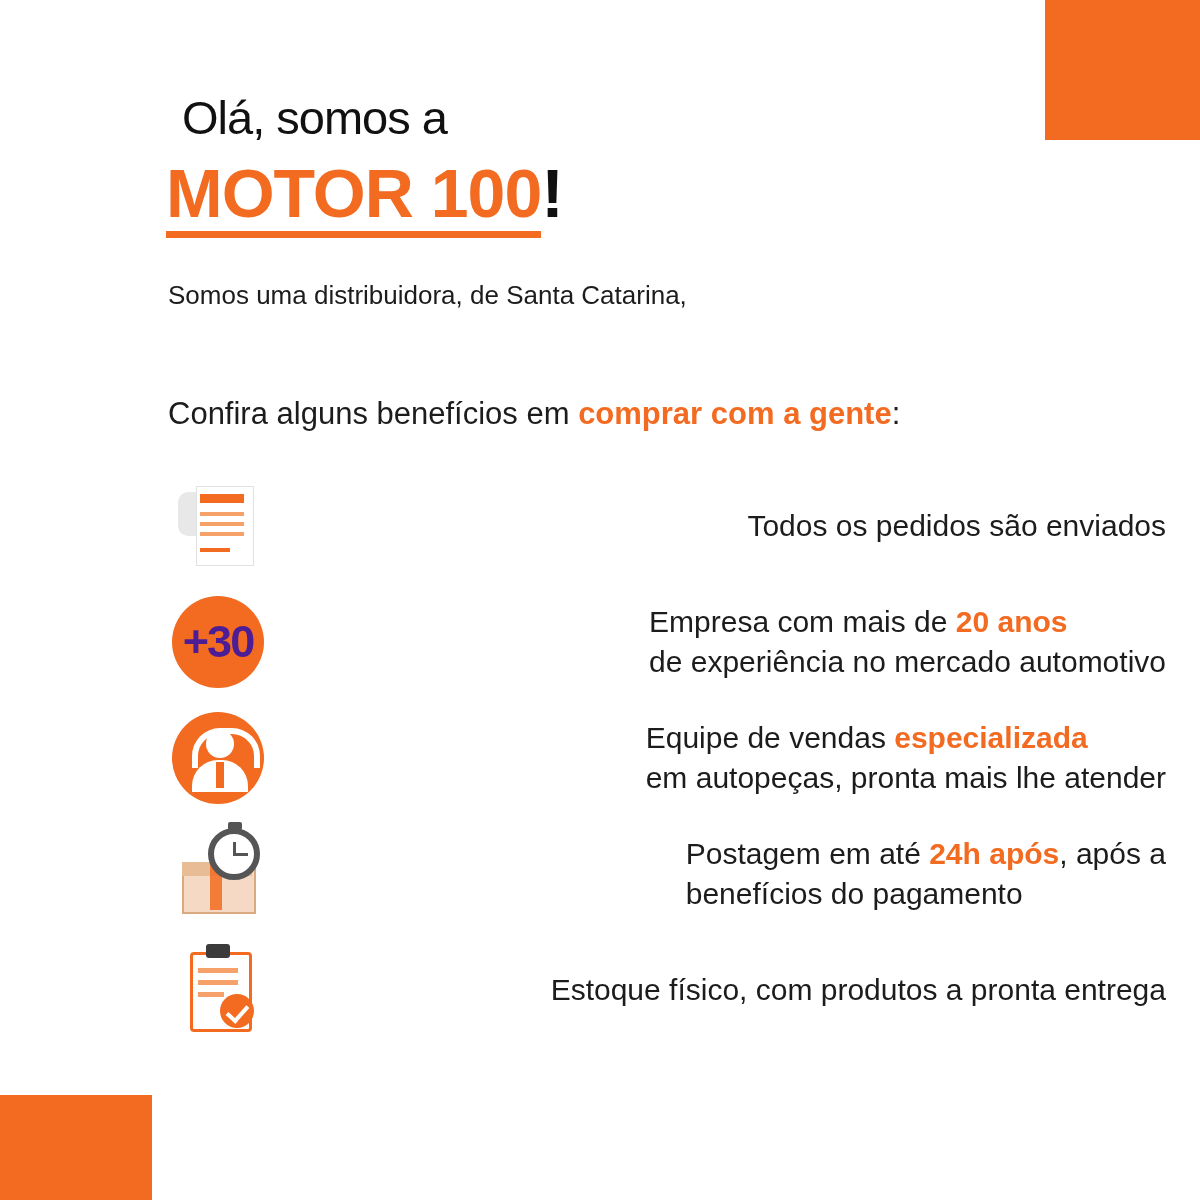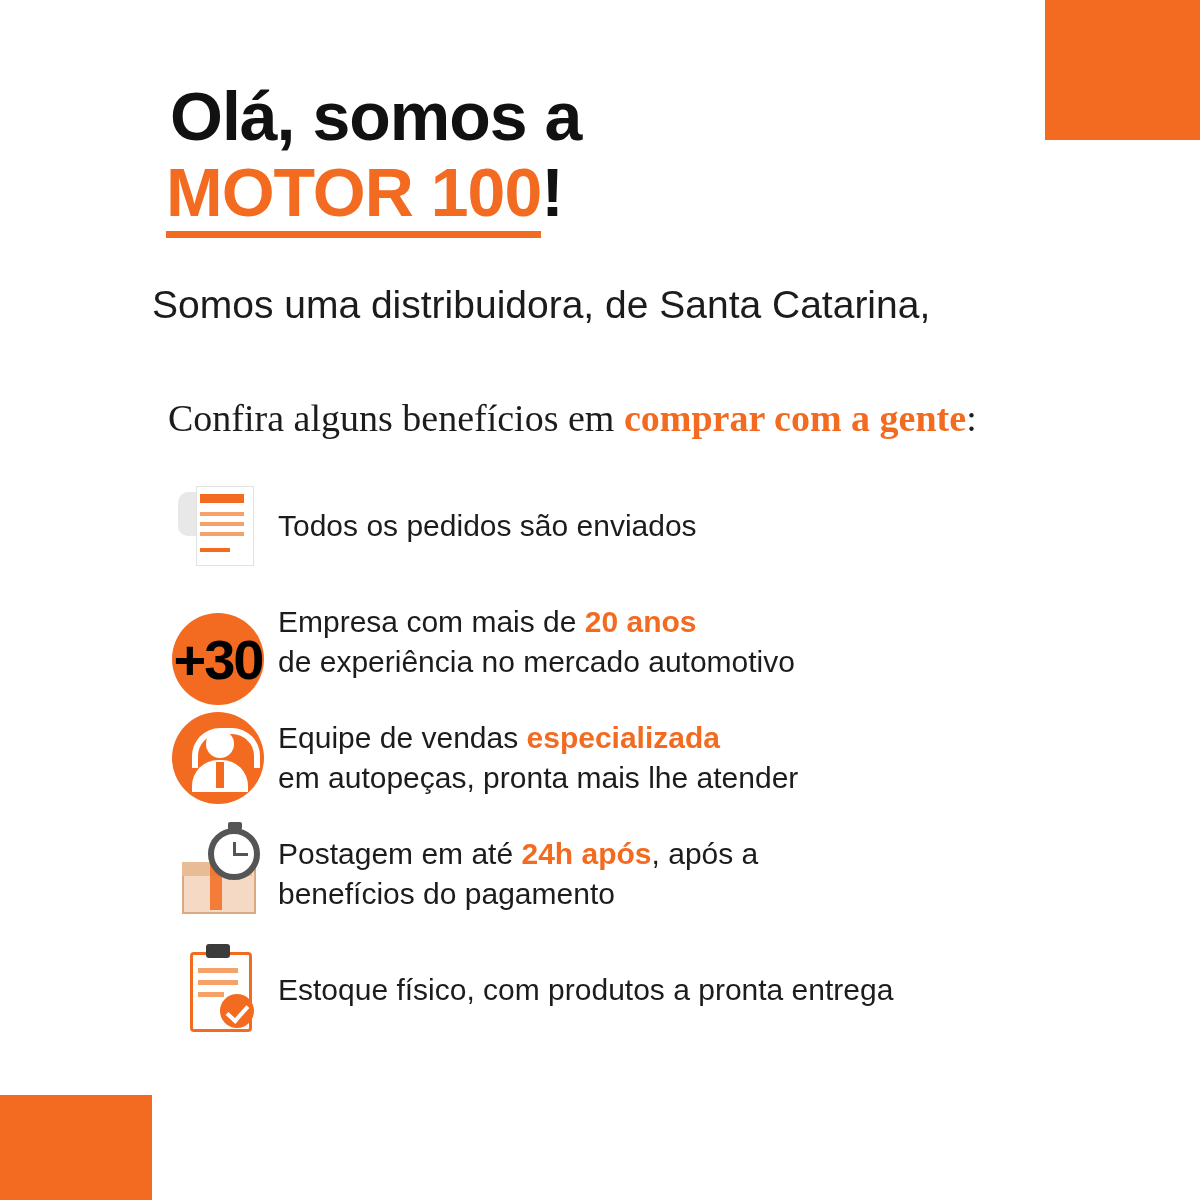--- a/index.html
+++ b/index.html
@@ -40,26 +40,26 @@
   }
 
   
   .headline {
     position: absolute;
     left: 166px;
     top: 78px;
     width: 900px;
   }
   .headline-line1 {
-    font-size: 68px;
-    font-weight: bold;
+    font-size: 47px;
+    font-weight: normal;
     letter-spacing: -1px;
     line-height: 1.02;
     color: #111111;
-    margin: 4px;
+    margin: 16px;
   }
   .headline-line2 {
     font-size: 68px;
     font-weight: bold;
     letter-spacing: -1px;
     line-height: 1.05;
     margin: 6px 0 0 0;
     color: #111111;
     display: flex;
     align-items: baseline;
@@ -70,53 +70,53 @@
     padding-bottom: 2px;
     display: inline-block;
   }
   .bang {
     color: #111111;
   }
 
   
   .intro {
     position: absolute;
-    left: 152px;
+    left: 168px;
     top: 278px;
     width: 900px;
-    font-size: 39px;
+    font-size: 26px;
     line-height: 1.38;
     color: #1c1c1c;
   }
   .benefits-lead {
     position: absolute;
     left: 168px;
     top: 396px;
     width: 940px;
-    font-size: 38px;
+    font-size: 31px;
     color: #1c1c1c;
-    font-family: Liberation Serif, serif;
   }
   .benefits-lead .hl {
     color: #f26b21;
     font-weight: bold;
   }
 
   
   .benefits {
     position: absolute;
     left: 166px;
     top: 472px;
     width: 1000px;
   }
   .benefit-row {
     display: flex;
     align-items: center;
     min-height: 108px;
     margin-bottom: 8px;
+    justify-content: space-between;
   }
   .benefit-icon {
     width: 104px;
     min-width: 104px;
     height: 104px;
     position: relative;
     display: flex;
     align-items: center;
     justify-content: center;
   }
@@ -173,27 +173,27 @@
     width: 20px;
     height: 44px;
     background: #e8e8e8;
     border-radius: 10px 0 0 10px;
   }
 
   
   .badge30 {
     position: absolute;
     left: 6px;
-    top: 23px;
+    top: 6px;
     width: 92px;
     height: 92px;
     border-radius: 50%;
     background: #f26b21;
-    color: #000000;
-    font-size: 56px;
+    color: #4c1d95;
+    font-size: 45px;
     font-weight: bold;
     display: flex;
     align-items: center;
     justify-content: center;
     letter-spacing: -2px;
   }
 
   
   .person-head {
     position: absolute;

